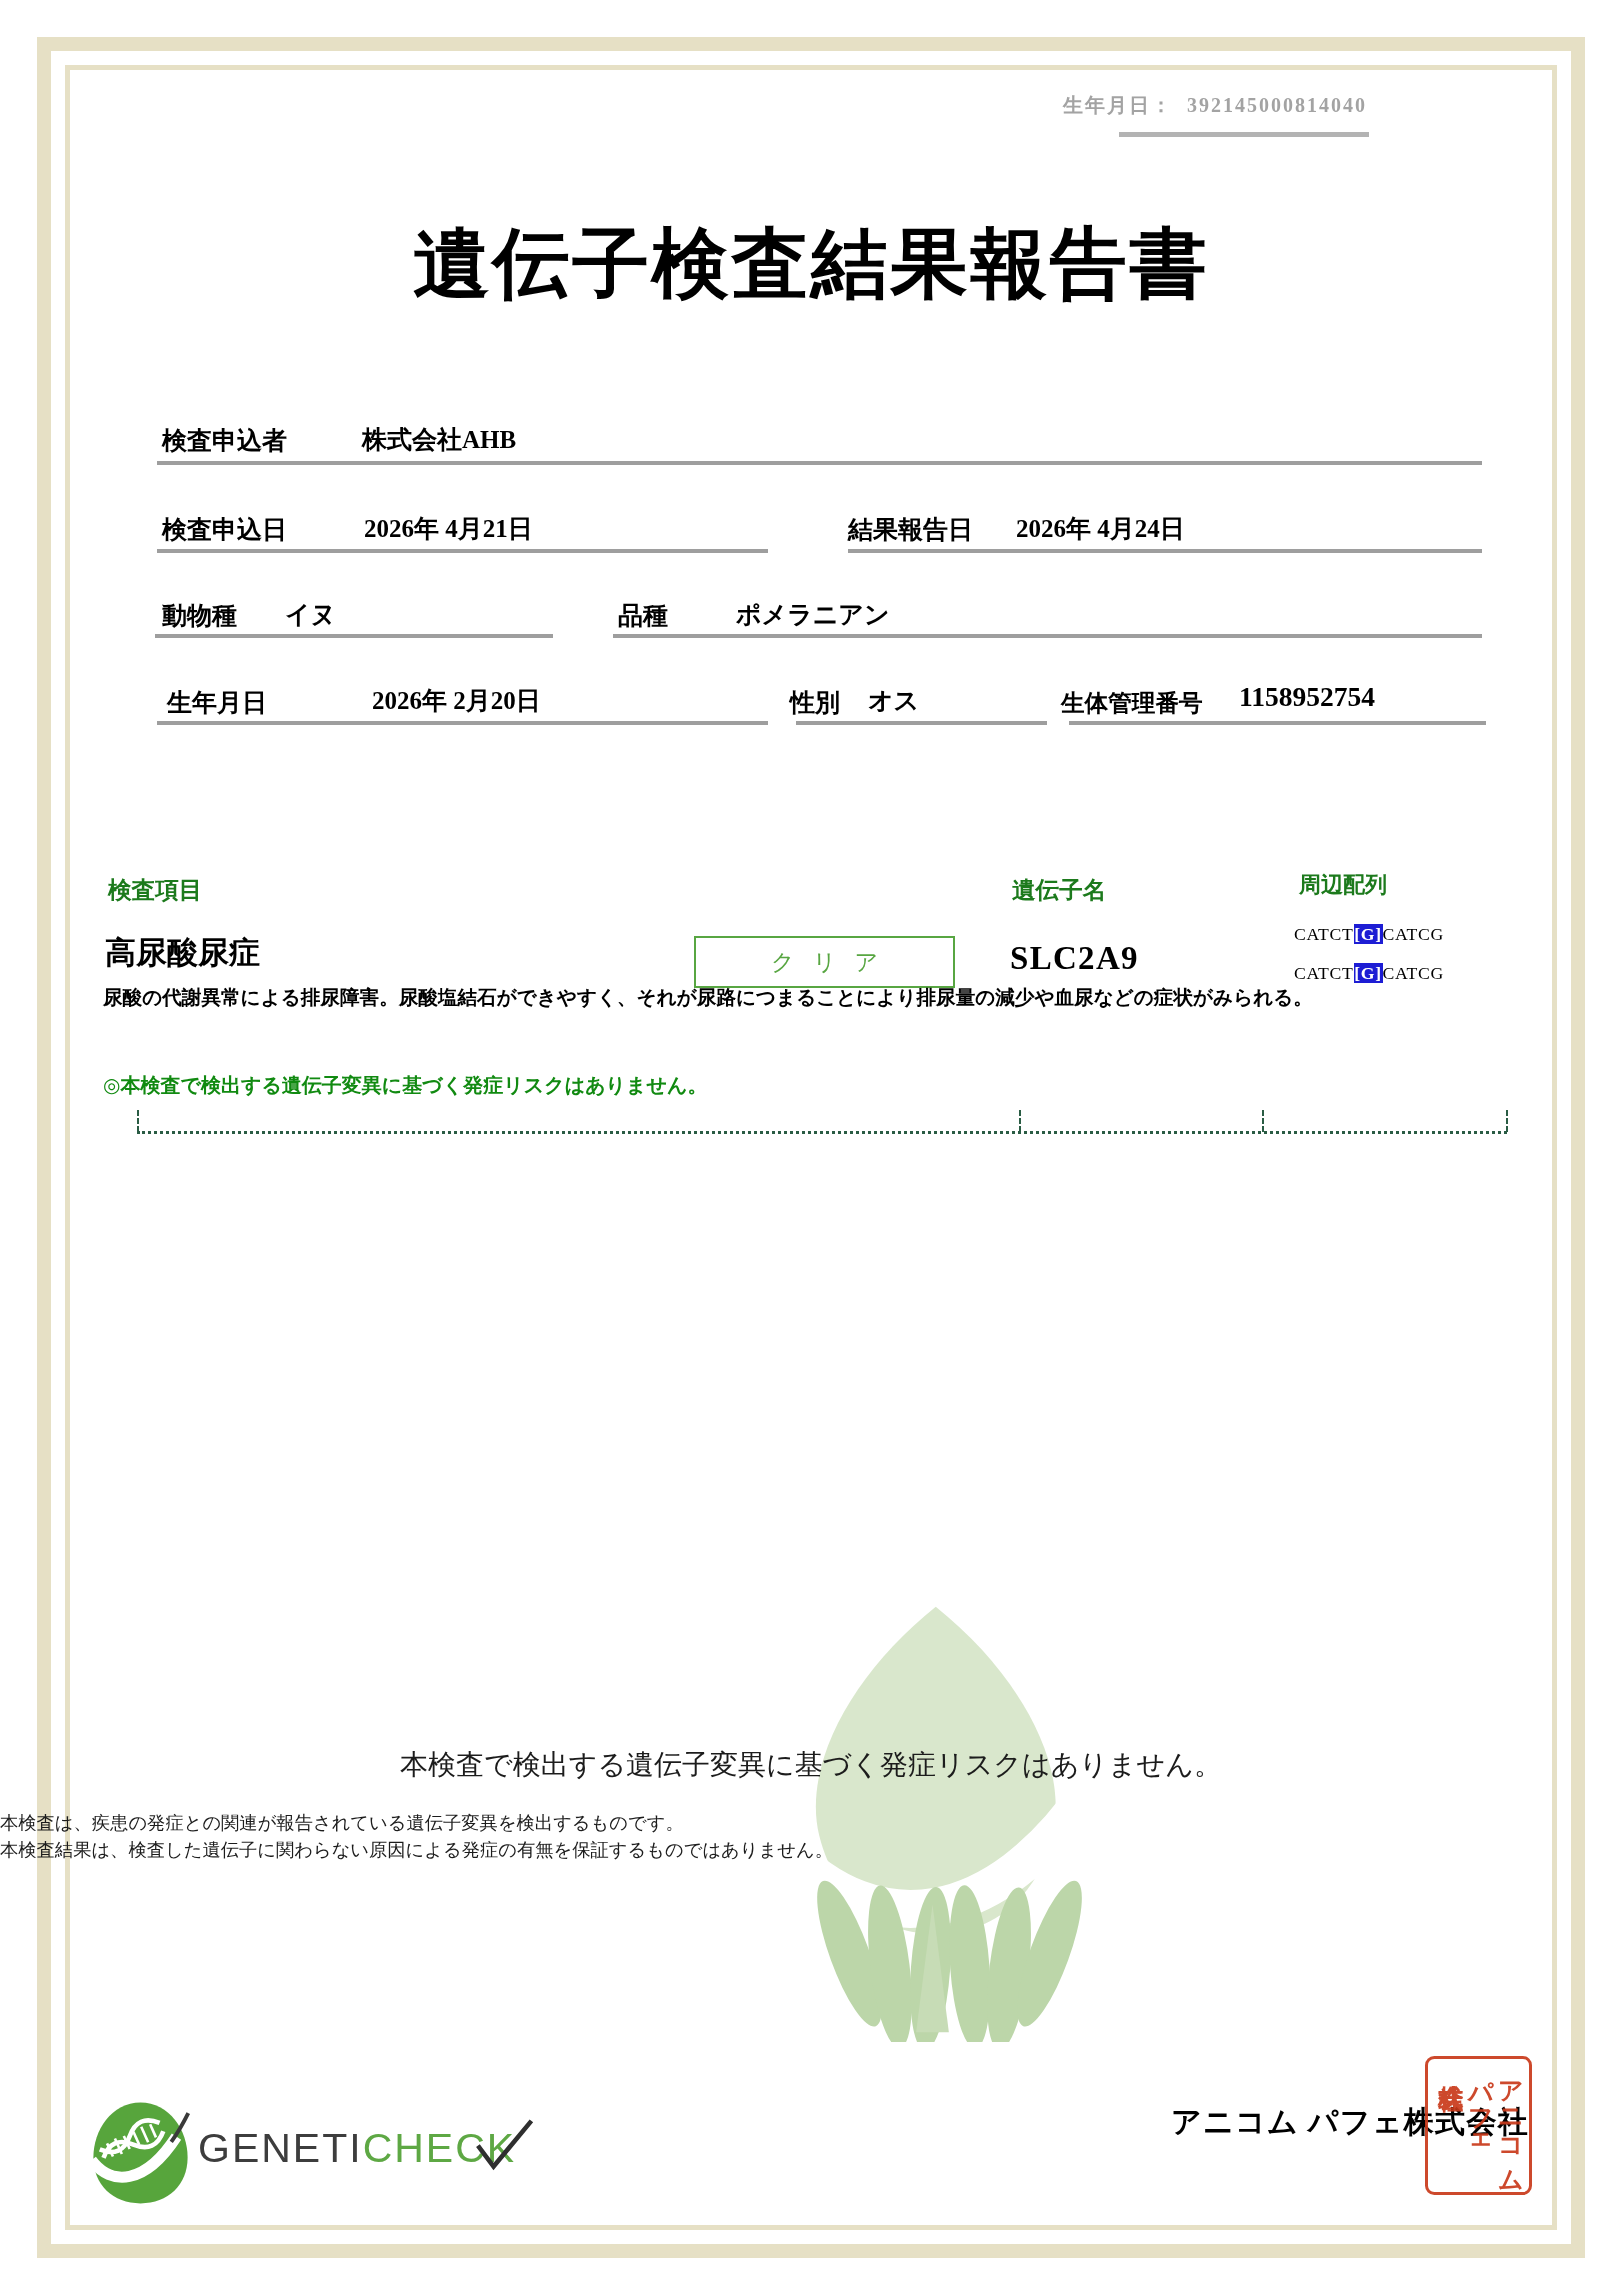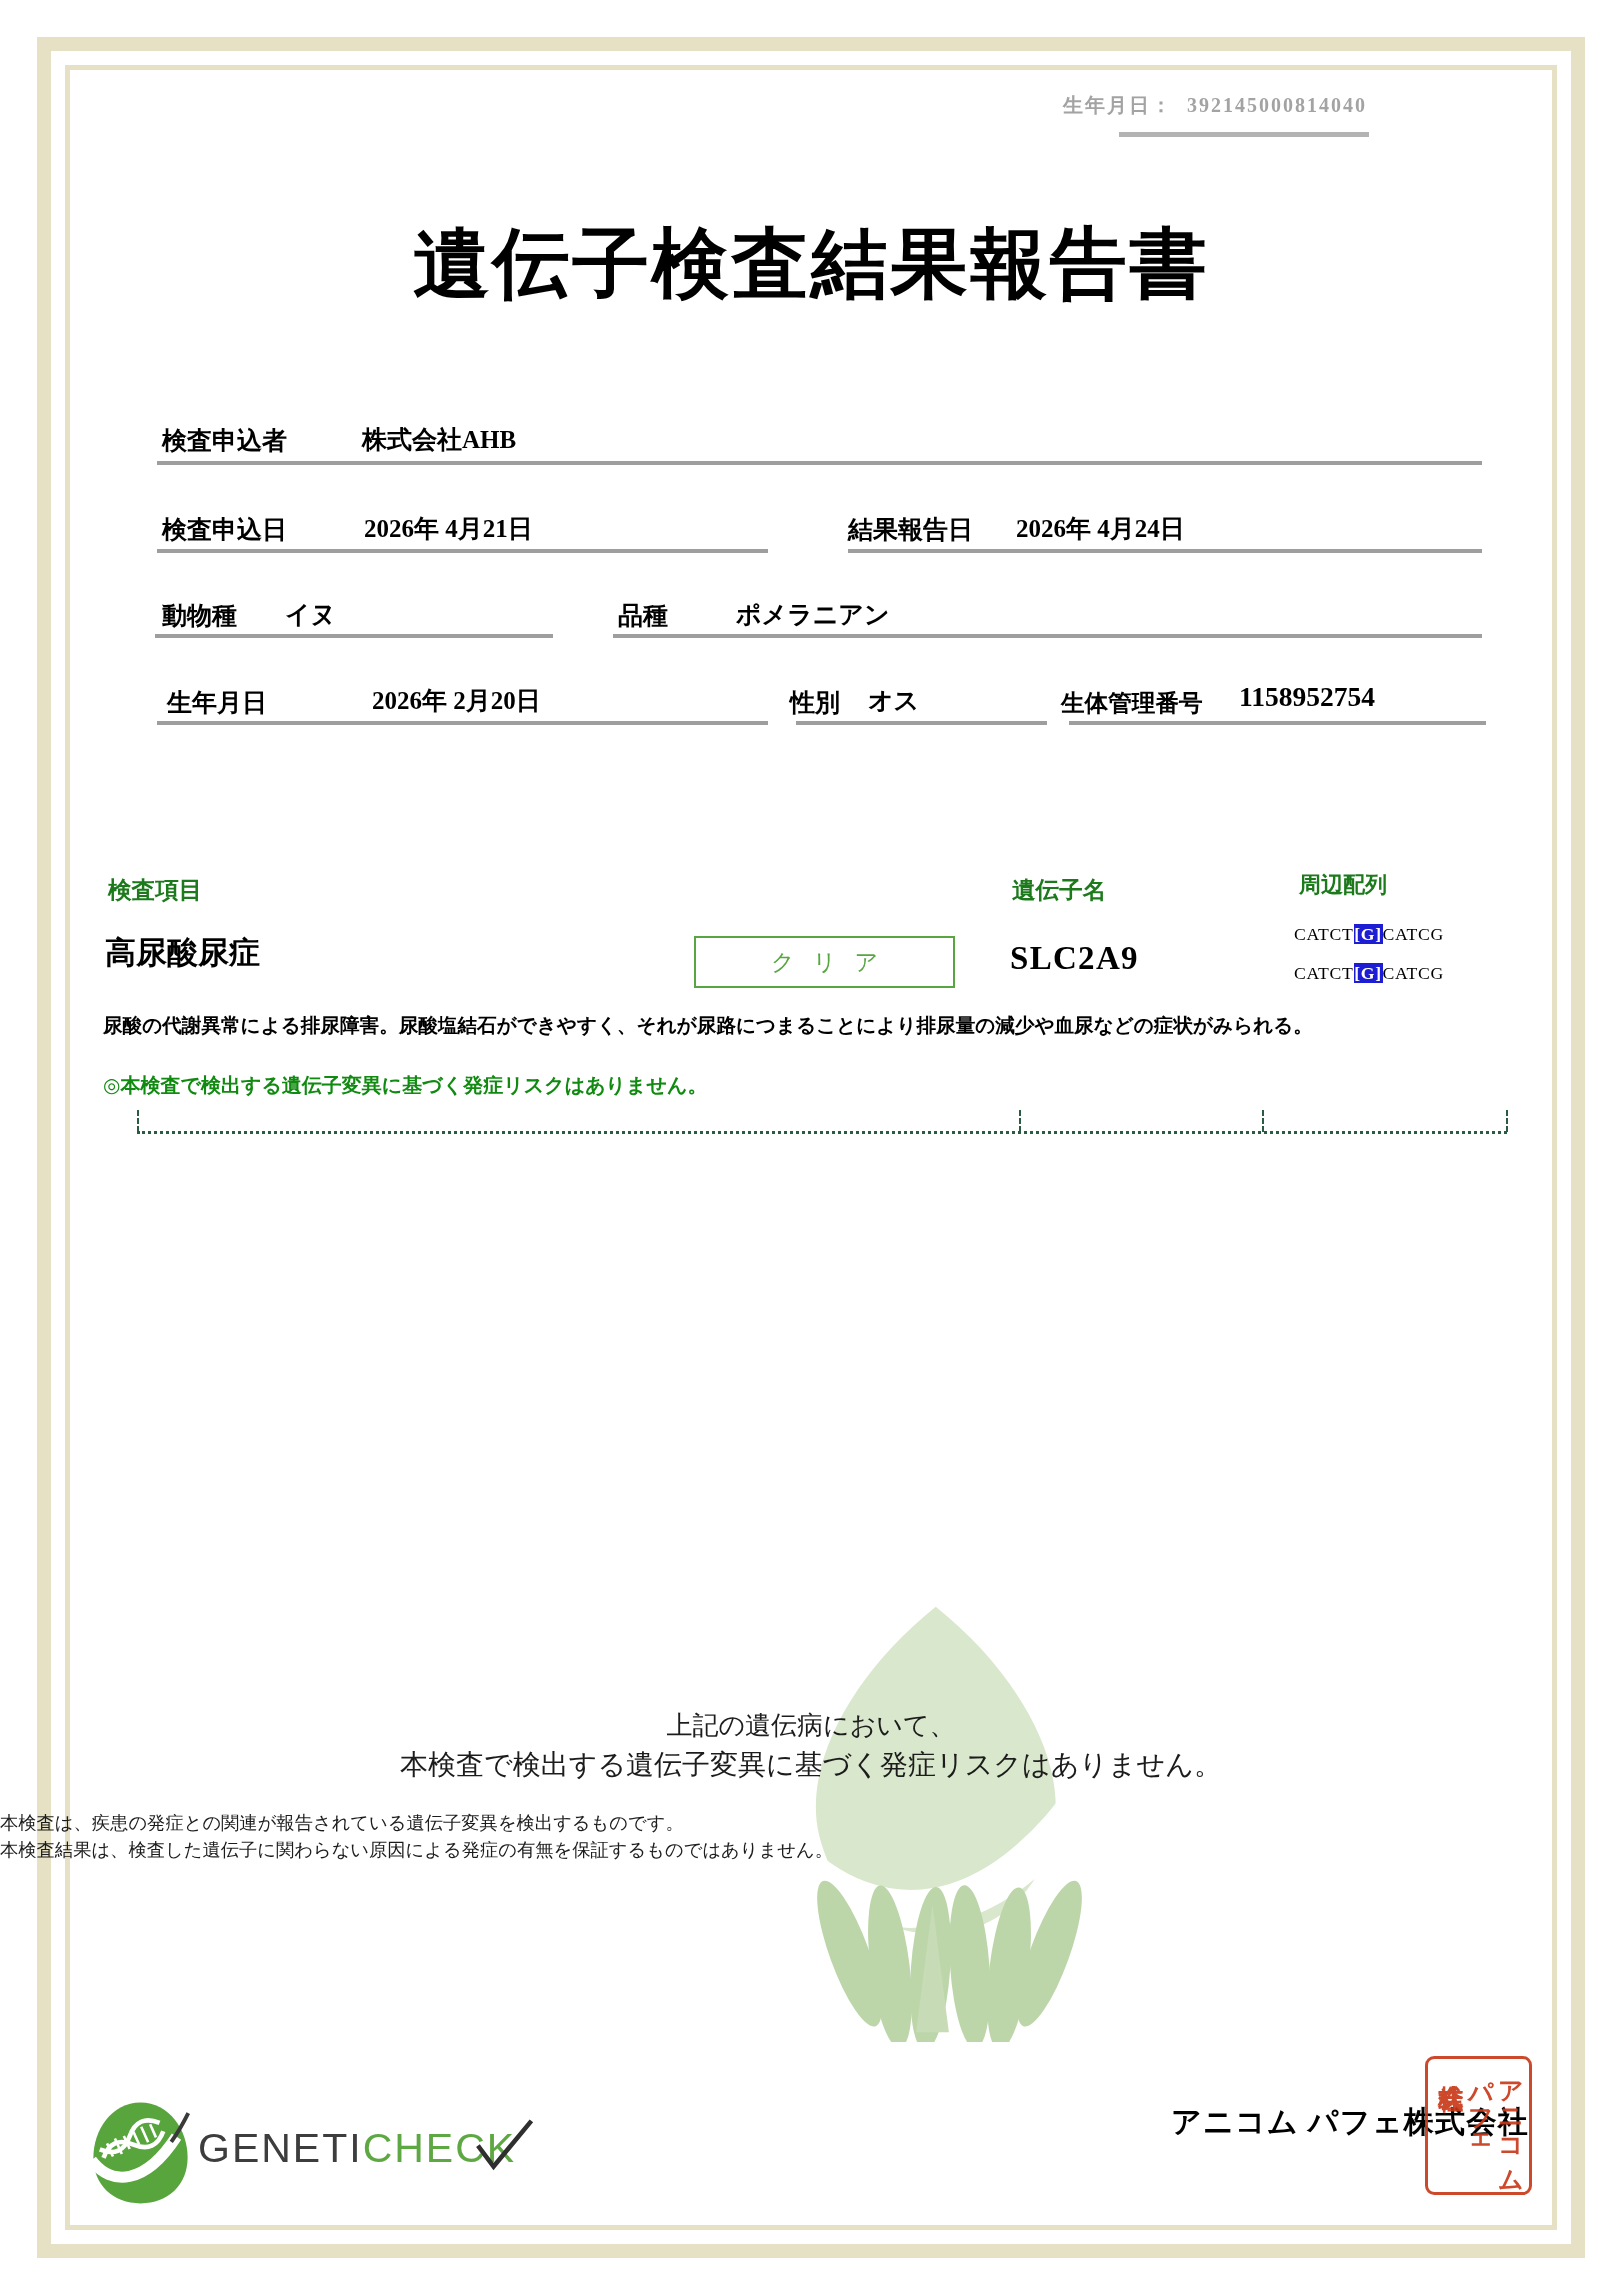--- a/index.html
+++ b/index.html
@@ -92,21 +92,21 @@
   <div class="abs green-h" style="left:1299px;top:870px;font-size:22px;">周辺配列</div>
 
   <div class="abs item-name" style="left:105px;top:932px;">高尿酸尿症</div>
   <div class="abs status-box">
     <span class="status-text">クリア</span>
   </div>
   <div class="abs gene-name" style="left:1010px;top:940px;">SLC2A9</div>
   <div class="abs seq" style="left:1294px;top:924px;"><span>CATCT</span><span class="variant">[G]</span><span>CATCG</span></div>
   <div class="abs seq" style="left:1294px;top:963px;"><span>CATCT</span><span class="variant">[G]</span><span>CATCG</span></div>
 
-  <div class="abs desc" style="left:103px;top:1012px;">尿酸の代謝異常による排尿障害。尿酸塩結石ができやすく、それが尿路につまることにより排尿量の減少や血尿などの症状がみられる。</div>
+  <div class="abs desc" style="left:103px;top:984px;">尿酸の代謝異常による排尿障害。尿酸塩結石ができやすく、それが尿路につまることにより排尿量の減少や血尿などの症状がみられる。</div>
   <div class="abs risk" style="left:103px;top:1072px;">◎本検査で検出する遺伝子変異に基づく発症リスクはありません。</div>
 
   <div class="abs vstub" style="left:137px;"></div>
   <div class="abs vstub" style="left:1019px;"></div>
   <div class="abs vstub" style="left:1262px;"></div>
   <div class="abs vstub" style="left:1506px;"></div>
   <div class="abs hdots"></div>
 
   <svg class="abs" style="left:674px;top:1597px;" width="517" height="445" viewBox="0 0 790 680" aria-hidden="true">
     <path d="M400,15 C525,115 605,255 578,365 C552,468 480,515 400,515 C320,515 248,468 222,365 C195,255 275,115 400,15 Z" fill="#d9e7cc"></path>
@@ -115,21 +115,20 @@
       <ellipse cx="268" cy="545" rx="30" ry="118" transform="rotate(-20 268 545)"></ellipse>
       <ellipse cx="330" cy="565" rx="30" ry="125" transform="rotate(-7 330 565)"></ellipse>
       <ellipse cx="392" cy="568" rx="30" ry="125" transform="rotate(4 392 568)"></ellipse>
       <ellipse cx="452" cy="565" rx="30" ry="125" transform="rotate(-4 452 565)"></ellipse>
       <ellipse cx="512" cy="568" rx="30" ry="125" transform="rotate(7 512 568)"></ellipse>
       <ellipse cx="574" cy="545" rx="30" ry="118" transform="rotate(20 574 545)"></ellipse>
     </g>
     <path d="M395,470 L420,665 L370,665 Z" fill="#c7dcb6"></path>
   </svg>
 
-  <div class="abs sum1 sans">上記の遺伝病において、</div>
   <div class="abs sum2 sans">本検査で検出する遺伝子変異に基づく発症リスクはありません。</div>
   <div class="abs note sans" style="top:1810px;">本検査は、疾患の発症との関連が報告されている遺伝子変異を検出するものです。</div>
   <div class="abs note sans" style="top:1837px;">本検査結果は、検査した遺伝子に関わらない原因による発症の有無を保証するものではありません。</div>
 
   <svg class="abs" style="left:90px;top:2100px;" width="101" height="106" viewBox="0 0 154 162" aria-hidden="true">
     <path d="M77,4 C121,4 149,46 149,88 C149,130 119,158 77,158 C35,158 5,130 5,88 C5,46 33,4 77,4 Z" fill="#57a53c"></path>
     <g transform="rotate(-24 70 62)" stroke="#ffffff" fill="none">
       <path d="M14,66 Q39,40 64,66 T114,66" stroke-width="7"></path>
       <path d="M14,52 Q39,78 64,52 T114,52" stroke-width="7"></path>
       <g stroke-width="4">

